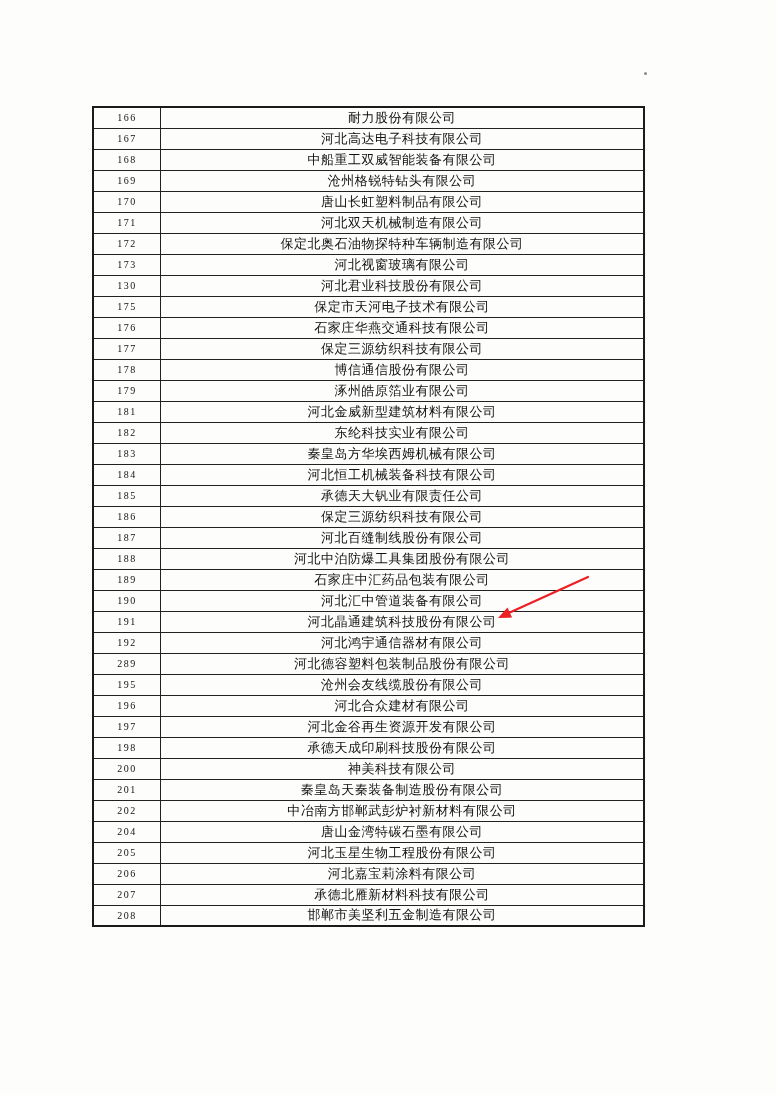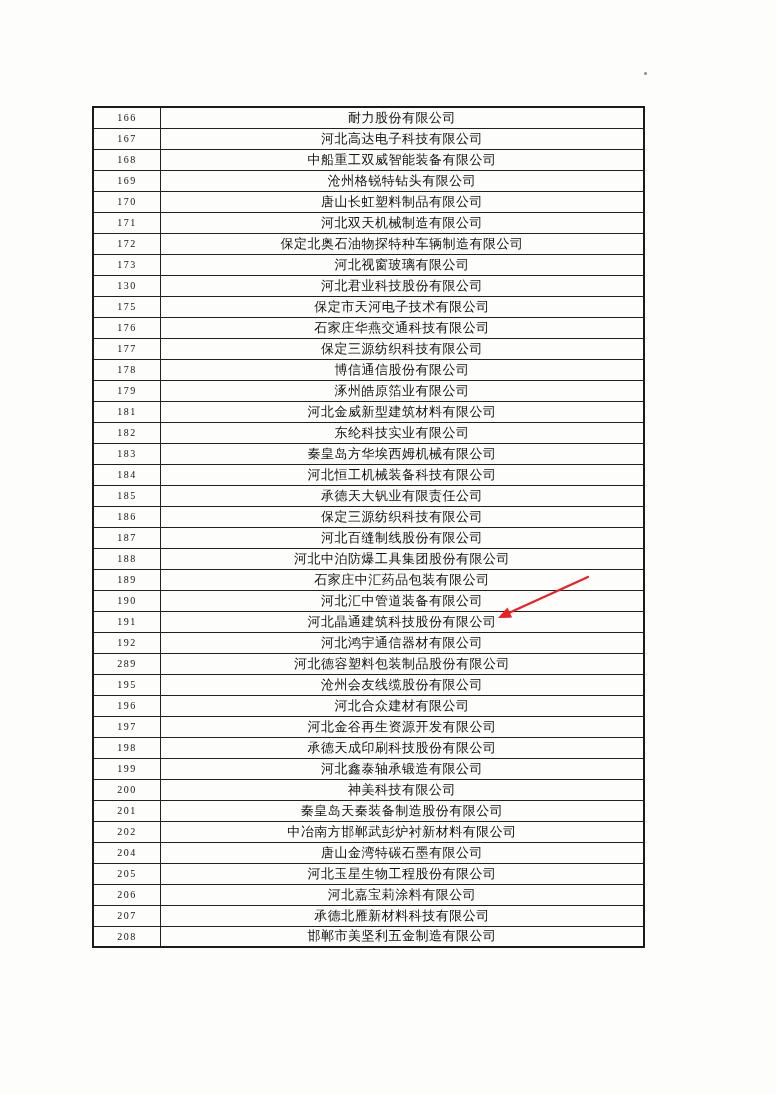--- a/index.html
+++ b/index.html
@@ -225,24 +225,20 @@
         <tr>
           <td class="num-cell">197</td>
           <td class="name-cell">河北金谷再生资源开发有限公司</td>
         </tr>
 
         <tr>
           <td class="num-cell">198</td>
           <td class="name-cell">承德天成印刷科技股份有限公司</td>
         </tr>
 
-        <tr>
-          <td class="num-cell">199</td>
-          <td class="name-cell">河北鑫泰轴承锻造有限公司</td>
-        </tr>
 
         <tr>
           <td class="num-cell">200</td>
           <td class="name-cell">神美科技有限公司</td>
         </tr>
 
         <tr>
           <td class="num-cell">201</td>
           <td class="name-cell">秦皇岛天秦装备制造股份有限公司</td>
         </tr>

